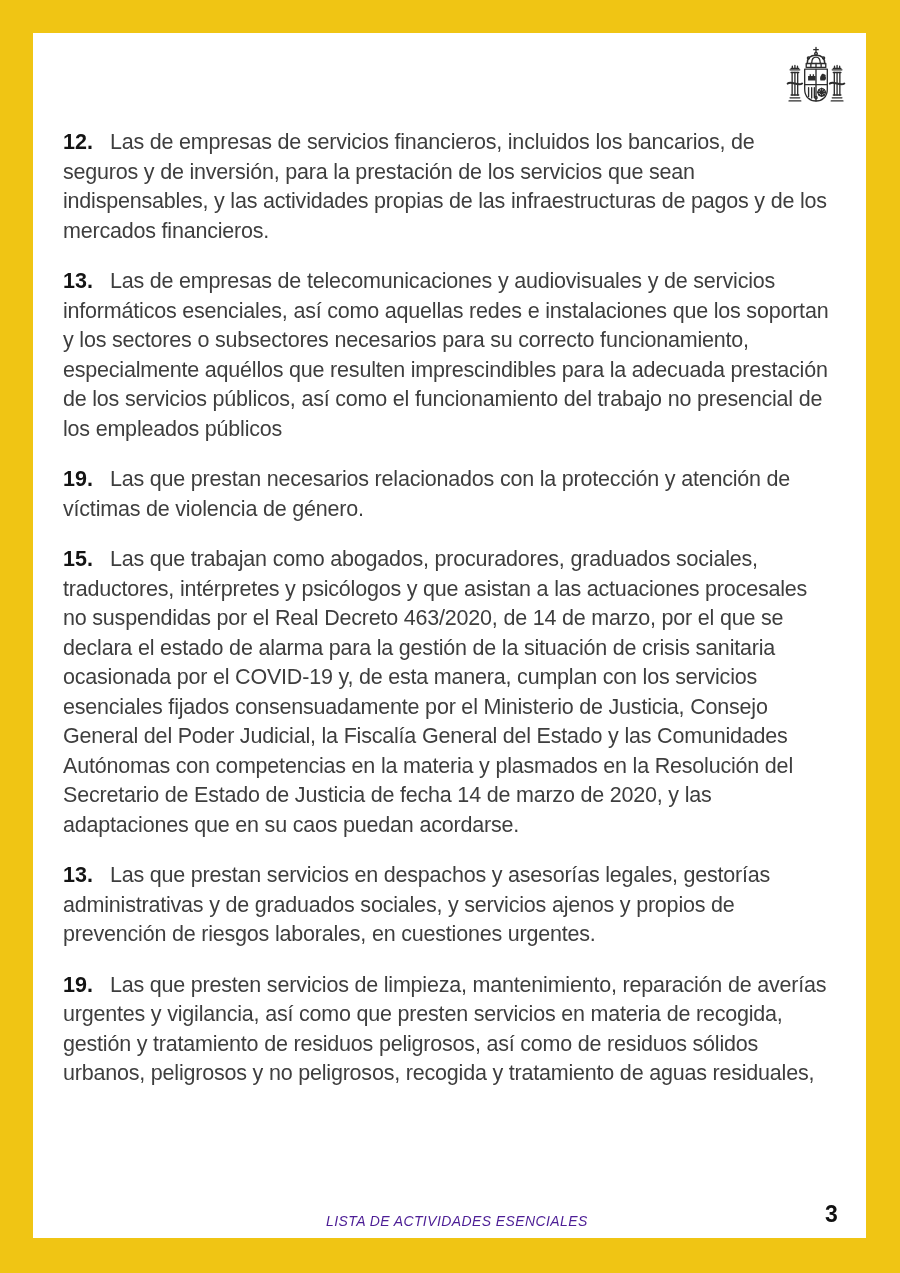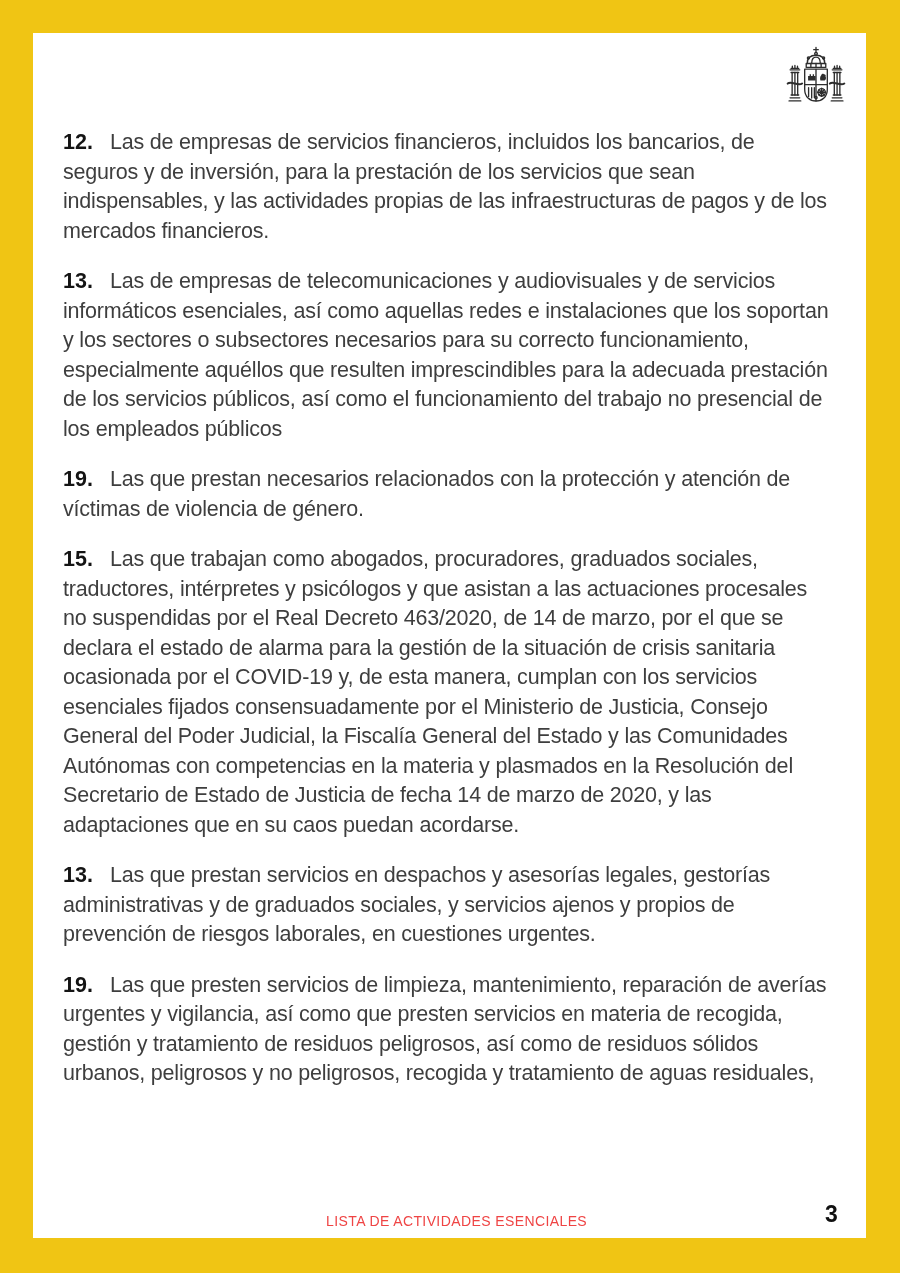--- a/index.html
+++ b/index.html
@@ -46,21 +46,22 @@
     color: #141414;
     letter-spacing: 0;
     margin-right: 17px;
   }
   .footer-title {
     position: absolute;
     left: 293px; top: 1180px;
     font-size: 14px;
     letter-spacing: 0.4px;
     font-weight: 400;
-    color: #ef4444;
+    color: #4c1d95;
+    font-style: italic;
   }
   .page-number {
     position: absolute;
     left: 792px; top: 1168px;
     font-size: 23px;
     font-weight: 700;
     color: #111111;
   }
   svg .ln { fill: none; stroke: #2d2d2d; stroke-width: 1.3; stroke-linecap: round; stroke-linejoin: round; }
   svg .fl { fill: #2d2d2d; stroke: none; }

